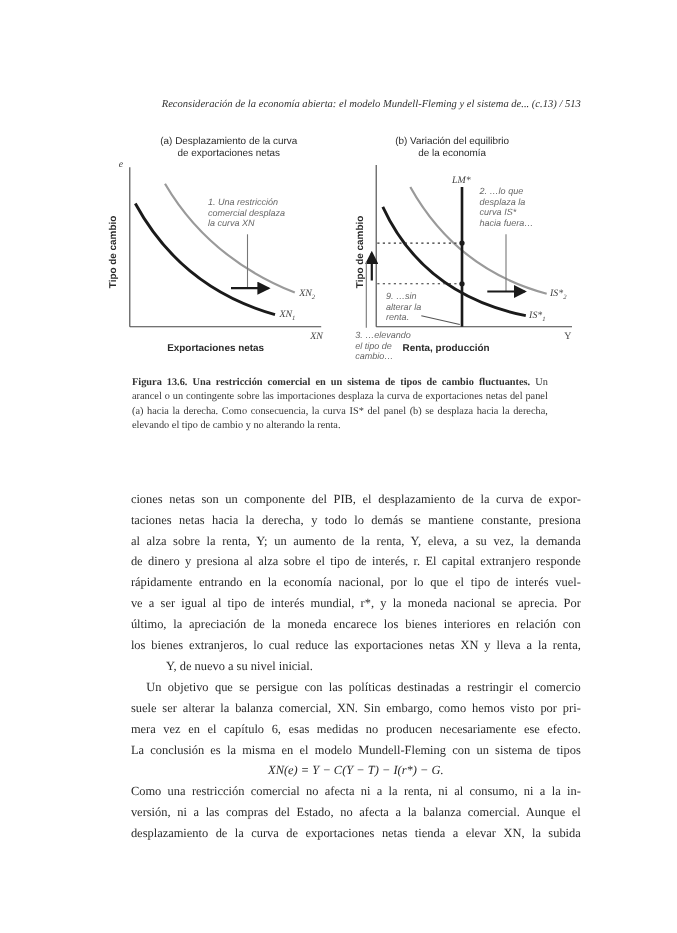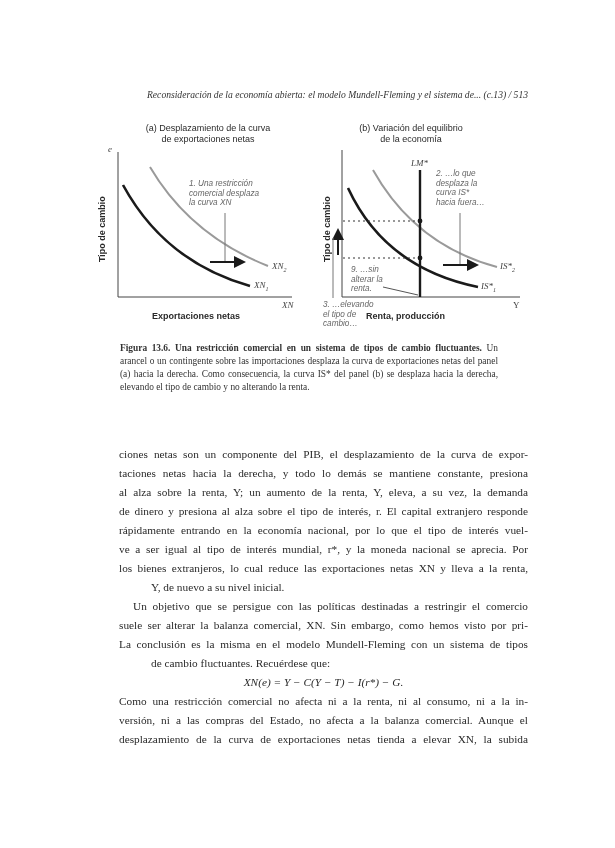--- a/index.html
+++ b/index.html
@@ -122,28 +122,29 @@
 </div>
 
 <div class="body-text">
   <p class="lines">
     <span>ciones netas son un componente del PIB, el desplazamiento de la curva de expor-</span>
     <span>taciones netas hacia la derecha, y todo lo demás se mantiene constante, presiona</span>
     <span>al alza sobre la renta, Y; un aumento de la renta, Y, eleva, a su vez, la demanda</span>
     <span>de dinero y presiona al alza sobre el tipo de interés, r. El capital extranjero responde</span>
     <span>rápidamente entrando en la economía nacional, por lo que el tipo de interés vuel-</span>
     <span>ve a ser igual al tipo de interés mundial, r*, y la moneda nacional se aprecia. Por</span>
+    <span>último, la apreciación de la moneda encarece los bienes interiores en relación con</span>
     <span>los bienes extranjeros, lo cual reduce las exportaciones netas XN y lleva a la renta,</span>
     <span class="last">Y, de nuevo a su nivel inicial.</span>
   </p>
   <p class="lines">
     <span style="padding-left:14px;">Un objetivo que se persigue con las políticas destinadas a restringir el comercio</span>
     <span>suele ser alterar la balanza comercial, XN. Sin embargo, como hemos visto por pri-</span>
+    <span>mera vez en el capítulo 6, esas medidas no producen necesariamente ese efecto.</span>
     <span>La conclusión es la misma en el modelo Mundell-Fleming con un sistema de tipos</span>
-    <span class="last">de cambio fluctuantes. Recuérdese que:</span>
   </p>
   <p class="equation">XN(e) = Y − C(Y − T) − I(r*) − G.</p>
   <p class="lines">
     <span>Como una restricción comercial no afecta ni a la renta, ni al consumo, ni a la in-</span>
     <span>versión, ni a las compras del Estado, no afecta a la balanza comercial. Aunque el</span>
     <span>desplazamiento de la curva de exportaciones netas tienda a elevar XN, la subida</span>
   </p>
 </div>
 
 </body></html>

